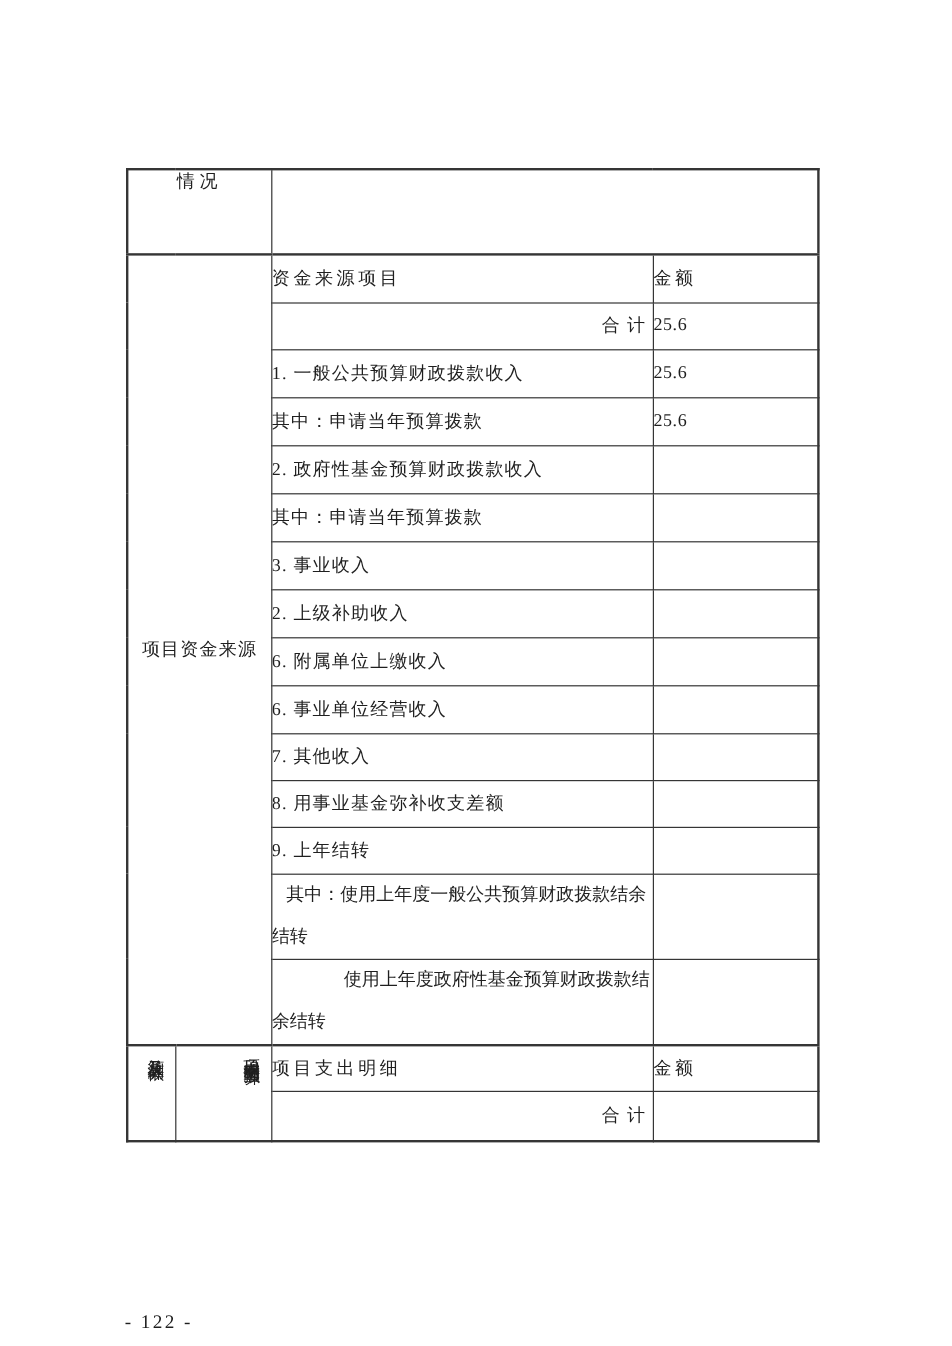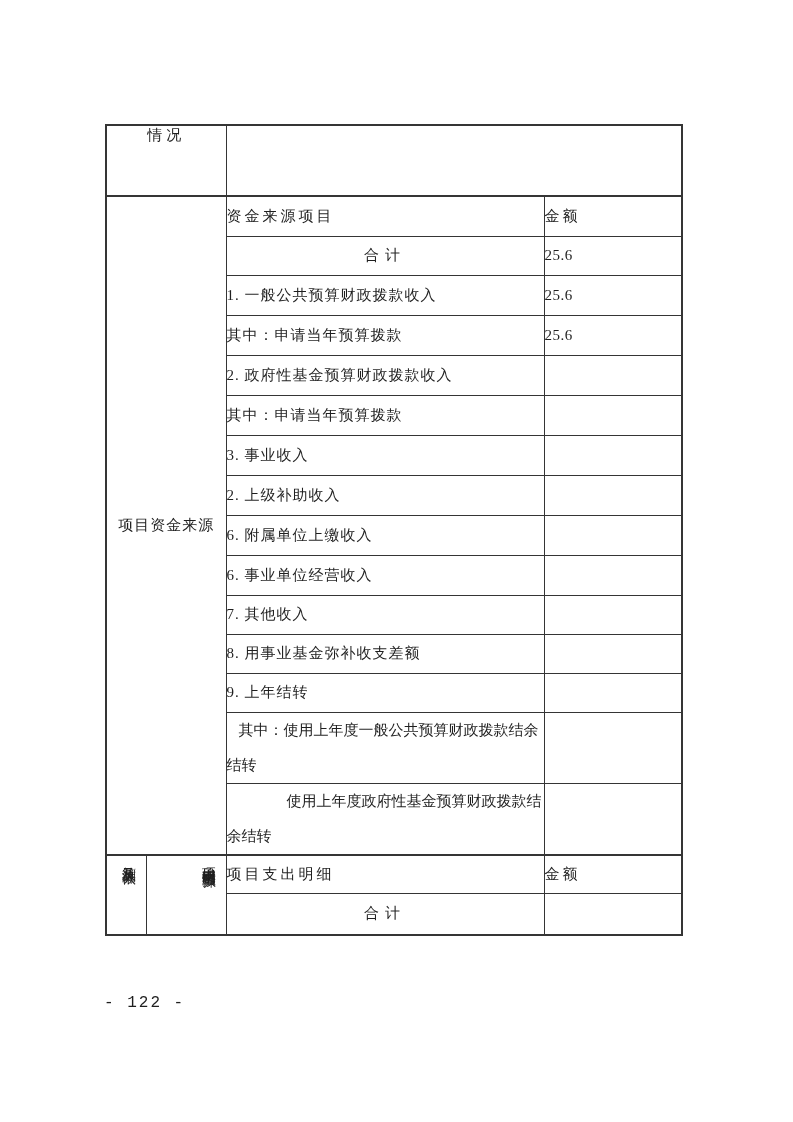--- a/index.html
+++ b/index.html
@@ -12,21 +12,21 @@
   .page {
     position: relative;
     width: 793px;
     height: 1122px;
     background: #ffffff;
     overflow: hidden;
   }
   table.budget {
     position: absolute;
     left: 105px;
-    top: 124px;
+    top: 140px;
     width: 576px;
     border-collapse: collapse;
     table-layout: fixed;
     font-size: 15px;
     color: #1f1f1f;
   }
   table.budget td {
     border: 1px solid #353535;
     padding: 0;
     overflow: hidden;
@@ -55,21 +55,21 @@
     letter-spacing: 0.5px;
   }
   td.item {
     text-align: left;
     vertical-align: middle;
     padding-left: 5px;
     letter-spacing: 1px;
   }
   td.ind { padding-left: 18px; }
   td.ctr {
-    text-align: center;
+    text-align: right;
     vertical-align: middle;
     letter-spacing: 6px;
   }
   td.tall {
     letter-spacing: 0;
     line-height: 35px;
     padding: 0 6px 0 4px;
     vertical-align: middle;
   }
   td.t13 { text-indent: 12px; }
@@ -79,24 +79,23 @@
     text-orientation: upright;
     vertical-align: top;
     font-size: 14px;
     letter-spacing: 1px;
     padding: 3px 4px 0 0;
     line-height: 34px;
   }
   .page-number {
     position: absolute;
     left: 104px;
-    top: 994px;
+    top: 1094px;
     font-size: 16px;
     letter-spacing: 2px;
-    font-family: Liberation Mono, monospace;
   }
   .h71 { height: 69px; }
   .h41 { height: 40px; }
   .h40 { height: 39px; }
   .h72 { height: 71px; font-family: Liberation Serif, serif; }
   .h78 { height: 64px; }
   .h42 { height: 41px; }
 </style>
 </head>
 <body>

